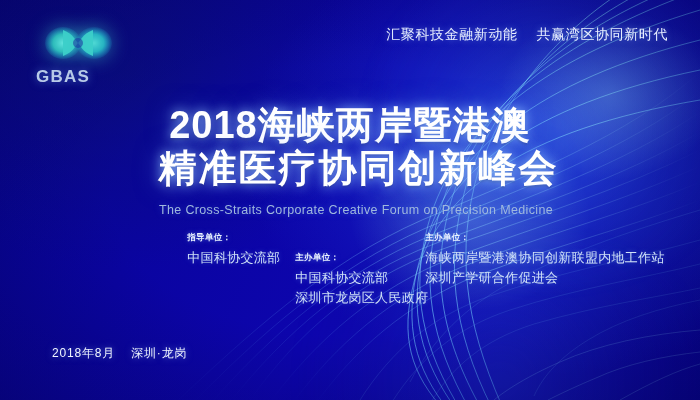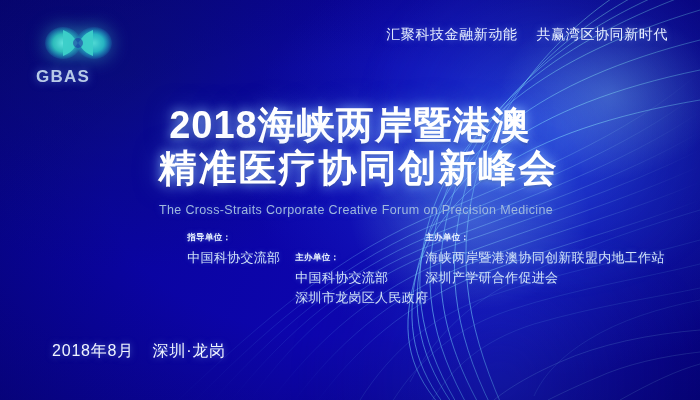--- a/index.html
+++ b/index.html
@@ -159,21 +159,21 @@
     letter-spacing: 0.3px;
     text-shadow: 0 0 5px rgba(110,170,255,0.4);
     white-space: nowrap;
   }
 
   
   .bottom-left {
     position: absolute;
     left: 52px;
     bottom: 38px;
-    font-size: 16px;
+    font-size: 12px;
     letter-spacing: 0.8px;
     color: #f0f5ff;
     text-shadow: 0 0 7px rgba(140,195,255,0.55);
     white-space: nowrap;
   }
   .bottom-left .sp { display: inline-block; width: 8px; }
   .bottom-right {
     position: absolute;
     right: 34px;
     bottom: 30px;

